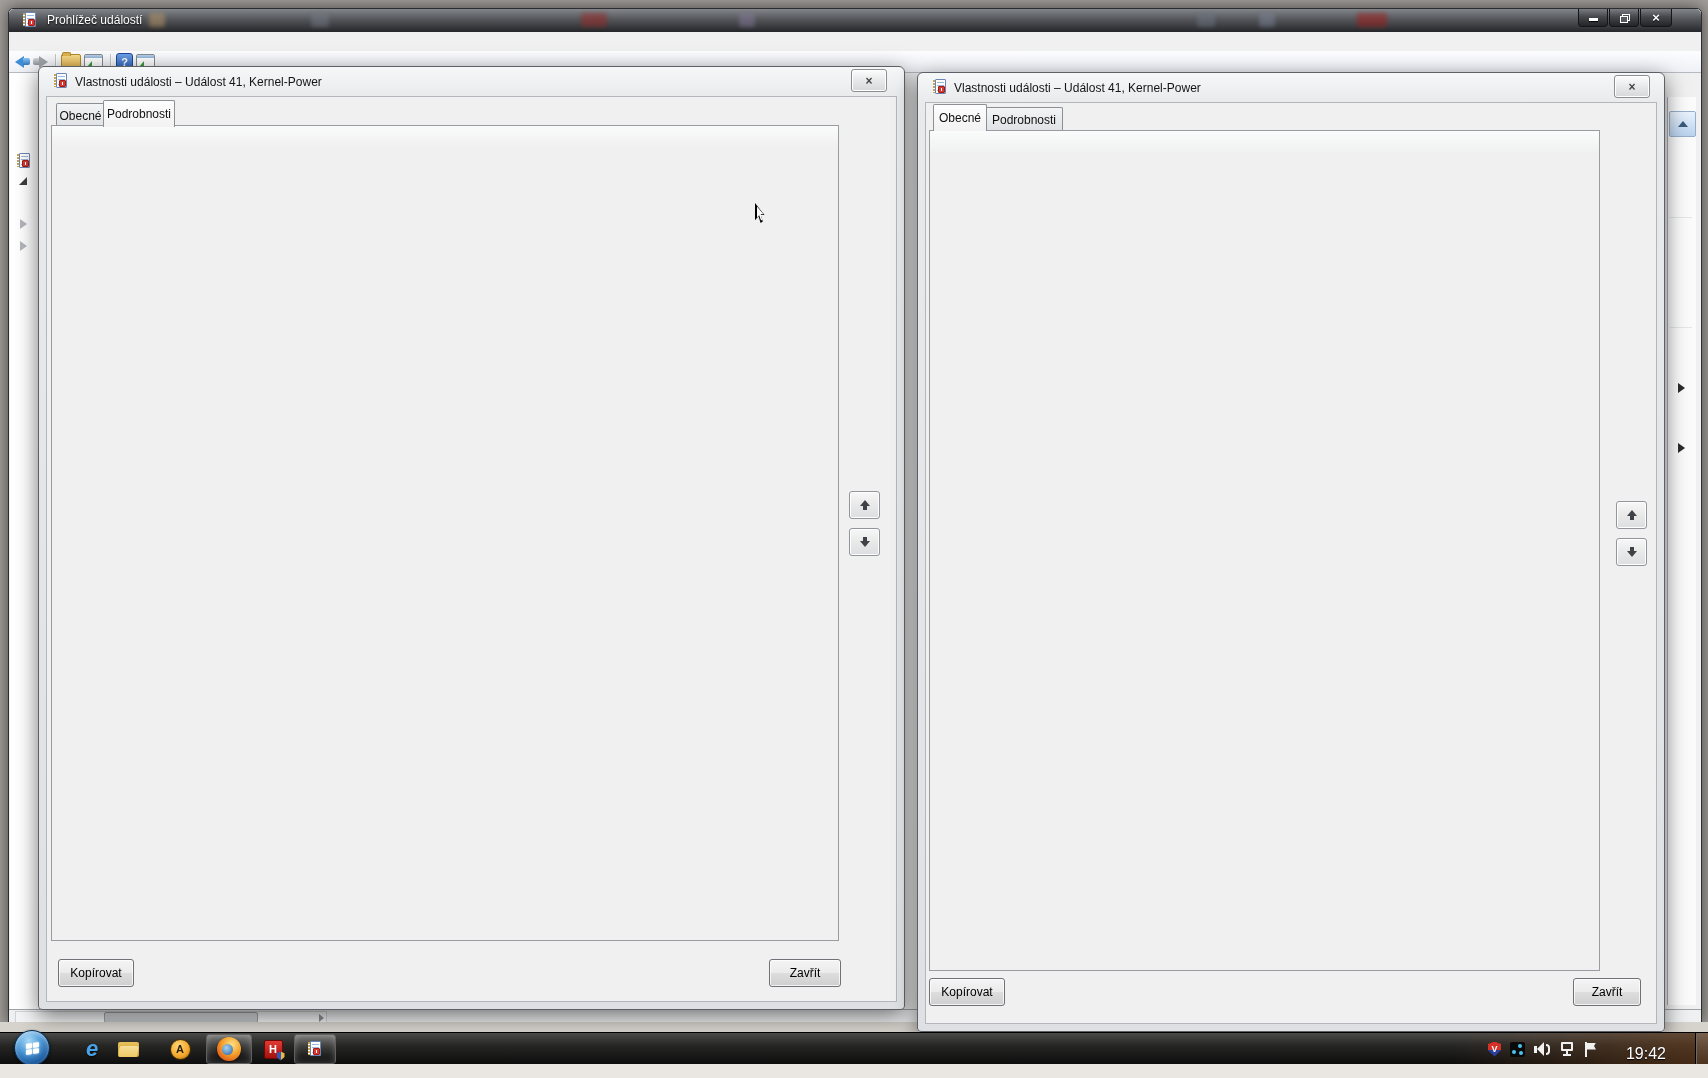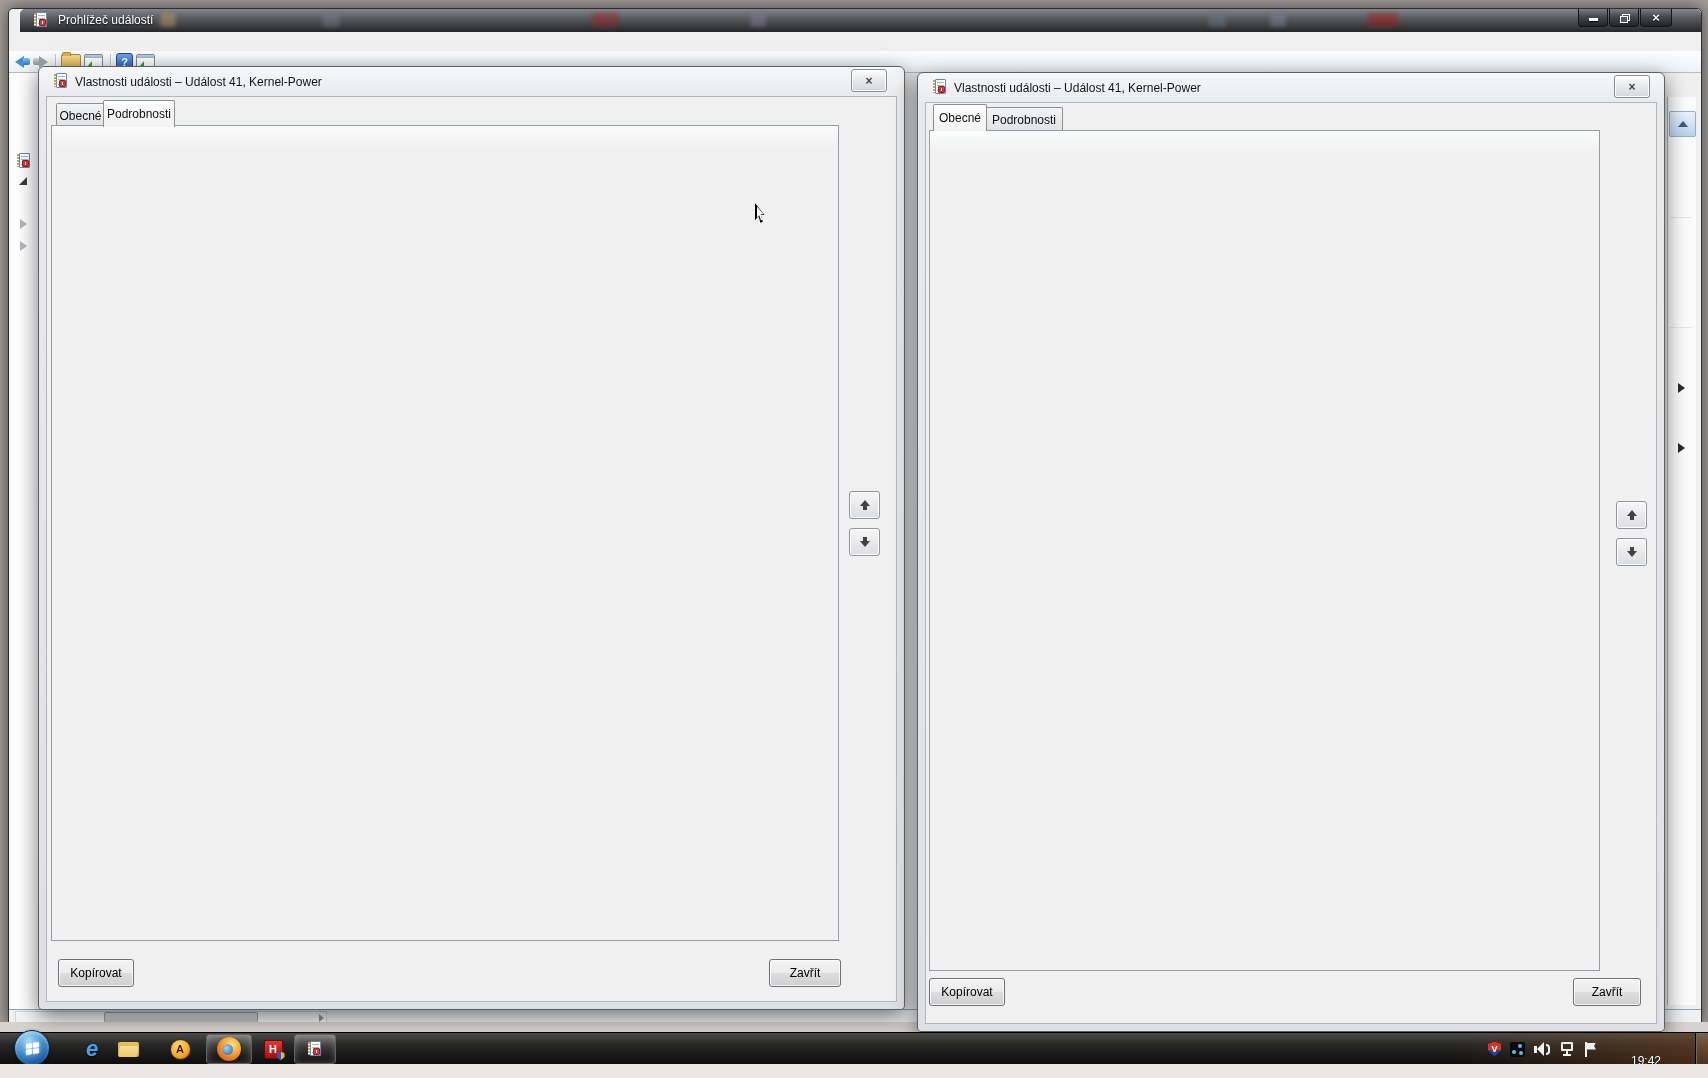--- a/index.html
+++ b/index.html
@@ -3,21 +3,21 @@
 <meta charset="utf-8">
 <style>
   html,body{margin:0;padding:0;}
   body{font-family:"Liberation Sans",sans-serif;}
   .screen{position:relative;width:1708px;height:1078px;overflow:hidden;background:#a39f9b;}
   .abs{position:absolute;}
 
   
   .mw{position:absolute;left:8px;top:8px;width:1692px;height:1014px;background:#f0f0f0;
       border:1px solid #2b2d30;border-radius:5px 5px 0 0;box-shadow:0 0 16px rgba(0,0,0,.6);z-index:1;}
-  .mw-titlebar{position:absolute;left:11px;top:0;right:0;height:23px;border-radius:5px 5px 0 0;
+  .mw-titlebar{position:absolute;left:0;top:0;right:0;height:23px;border-radius:5px 5px 0 0;
       background:linear-gradient(180deg,#82858a 0%,#54565a 45%,#25272a 100%);overflow:hidden;}
   .mw-title{position:absolute;left:38px;top:4px;color:#fff;font-size:12px;text-shadow:0 1px 2px #000;}
   .remnant{position:absolute;top:4px;height:14px;border-radius:3px;filter:blur(2px);opacity:.45;}
   .winbtns{position:absolute;right:29px;top:0;display:flex;}
   .win-btn{width:28px;height:17px;border:1px solid #141517;border-top:none;border-radius:0 0 4px 4px;
       background:linear-gradient(#797c81,#46484c 45%,#222427);display:flex;align-items:center;justify-content:center;margin-left:1px;}
   .glyph-bar{width:9px;height:3px;background:#fff;box-shadow:0 1px 1px #000;margin-top:4px;}
   .glyph-restore{position:relative;width:9px;height:8px;}
   .glyph-restore span{position:absolute;border:1px solid #fff;background:transparent;width:6px;height:5px;}
   .glyph-restore span:first-child{left:2px;top:0;}
@@ -142,22 +142,22 @@
   .vol-bar{width:3px;height:7px;background:#f2f2f2;}
   .vol-tri{width:0;height:0;border-top:7px solid transparent;border-bottom:7px solid transparent;border-right:7px solid #f2f2f2;}
   .vol-arc{width:4px;height:11px;border:2px solid #f2f2f2;border-left:none;border-radius:0 8px 8px 0;margin-left:2px;box-sizing:border-box;}
   .netmon{position:relative;width:16px;height:15px;}
   .netmon-scr{position:absolute;left:2px;top:0;width:12px;height:9px;border:2px solid #f0f0f0;border-radius:1px;box-sizing:border-box;}
   .netmon-base{position:absolute;left:4px;bottom:1px;width:8px;height:2px;background:#f0f0f0;}
   .netmon-stem{position:absolute;left:7px;bottom:3px;width:2px;height:3px;background:#f0f0f0;}
   .flagico{position:relative;width:14px;height:15px;}
   .flag-pole{position:absolute;left:1px;top:0;width:2px;height:15px;background:#f0f0f0;}
   .flag-cloth{position:absolute;left:3px;top:1px;width:9px;height:7px;background:#f0f0f0;clip-path:polygon(0 0,100% 0,78% 50%,100% 100%,0 100%);}
-  .clock{position:absolute;left:1620px;top:12px;width:52px;height:32px;display:flex;align-items:center;justify-content:center;
-      color:var(--taskbar-clock,#fff);font-size:12px;text-shadow:0 1px 1px #000;}
+  .clock{position:absolute;left:1620px;top:5px;width:52px;height:32px;display:flex;align-items:center;justify-content:center;
+      color:var(--taskbar-clock,#fff);font-size:16px;text-shadow:0 1px 1px #000;}
   .show-desktop{position:absolute;right:0;top:0;width:12px;height:32px;border-left:1px solid #000;box-shadow:inset 1px 0 0 #6b6b6b;
       background:linear-gradient(rgba(255,255,255,.14),rgba(255,255,255,.03));}
 
   
   .cursor{position:absolute;z-index:60;width:13px;height:20px;}
   .cursor .c-b{position:absolute;left:0;top:0;width:13px;height:20px;background:#000;
       clip-path:polygon(0 0,0 86%,27% 66%,43% 100%,60% 93%,45% 60%,73% 60%);}
   .cursor .c-f{position:absolute;left:1.5px;top:3px;width:10px;height:15px;background:#fff;
       clip-path:polygon(0 0,0 80%,27% 62%,45% 97%,57% 91%,42% 55%,70% 55%);}
 </style>

